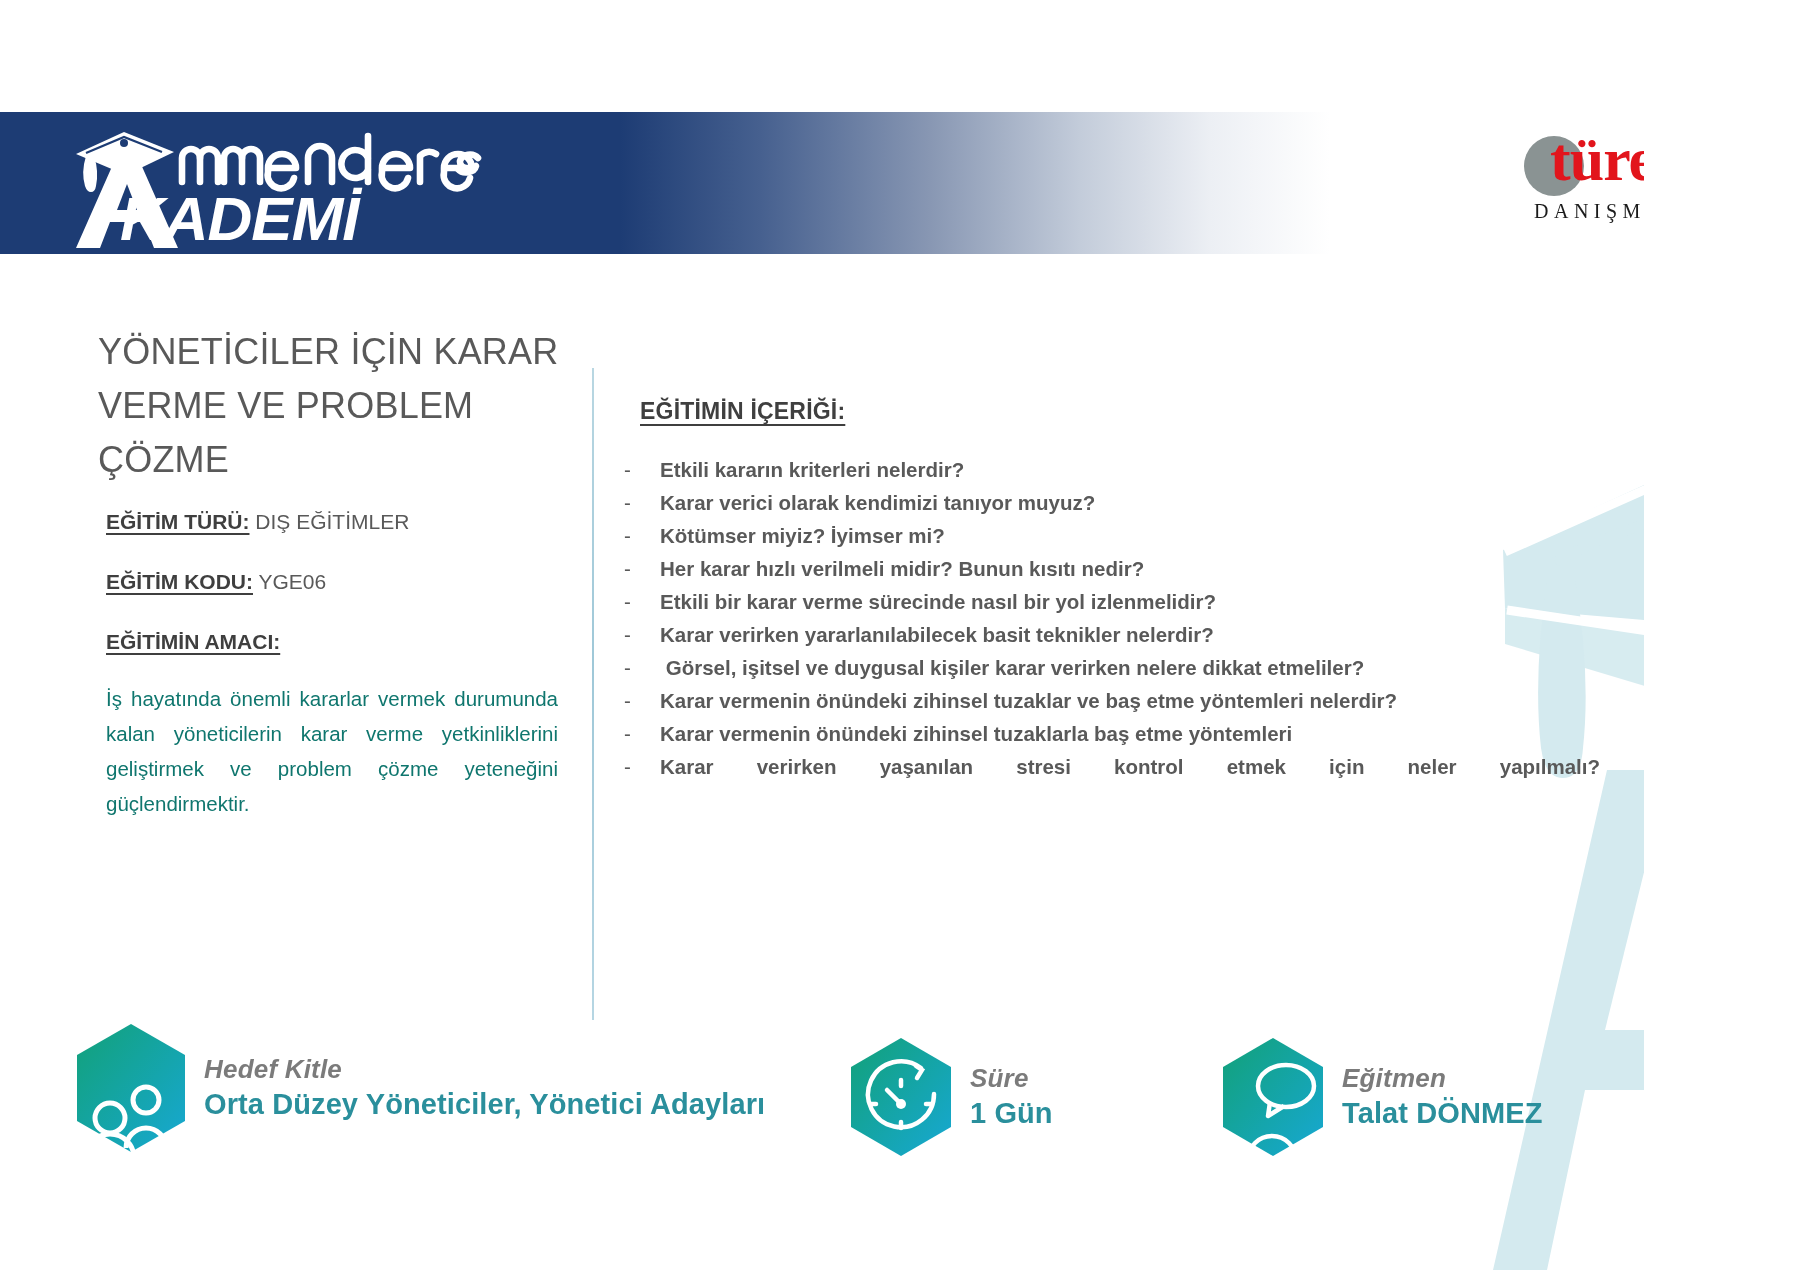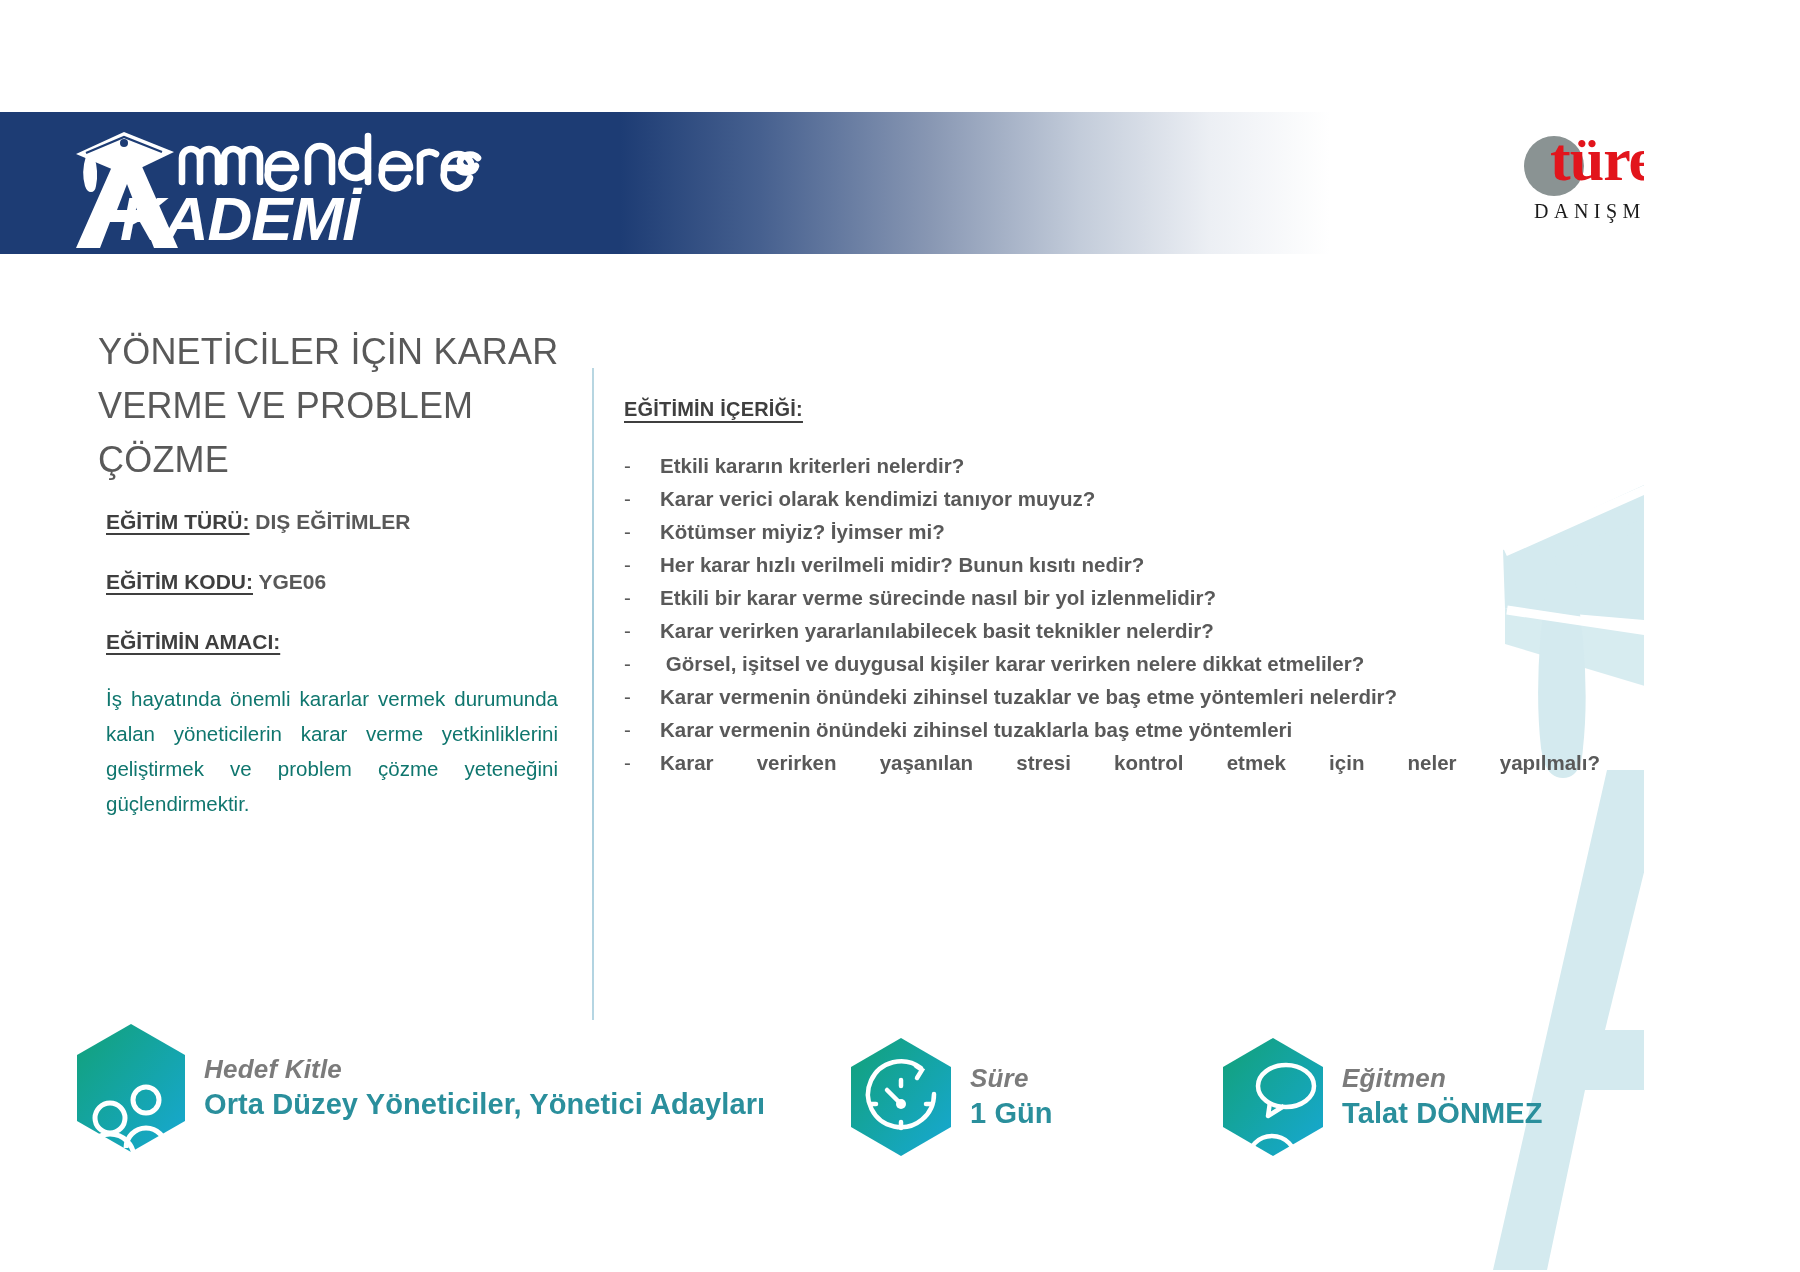--- a/index.html
+++ b/index.html
@@ -123,21 +123,21 @@
     font-size: 21px;
     line-height: 26px;
     color: #595959;
   }
   .meta-label {
     font-weight: bold;
     color: #3f3f3f;
     text-decoration: underline;
     text-underline-offset: 4px;
   }
-  .meta-value { font-weight: bold; }
+  .meta-value { font-weight: normal; }
   .meta-row.amac { margin-bottom: 26px; }
 
   .purpose-text {
     margin: 0 0 0 8px;
     width: 452px;
     font-size: 20.5px;
     line-height: 35px;
     color: #0f766e;
     text-align: justify;
     text-justify: inter-word;
@@ -154,26 +154,26 @@
   }
 
   
   .right-col {
     position: absolute;
     left: 624px;
     top: 398px;
     width: 980px;
   }
   .content-heading {
-    font-size: 20px;
+    font-size: 23px;
     font-weight: bold;
     color: #3f3f3f;
     text-decoration: underline;
     text-underline-offset: 5px;
-    margin: 0 0 28px 0;
+    margin: 0 0 28px 16px;
     letter-spacing: 0.2px;
   }
   .content-list {
     list-style: none;
     margin: 0;
     padding: 0;
   }
   .content-list li {
     display: flex;
     align-items: flex-start;

